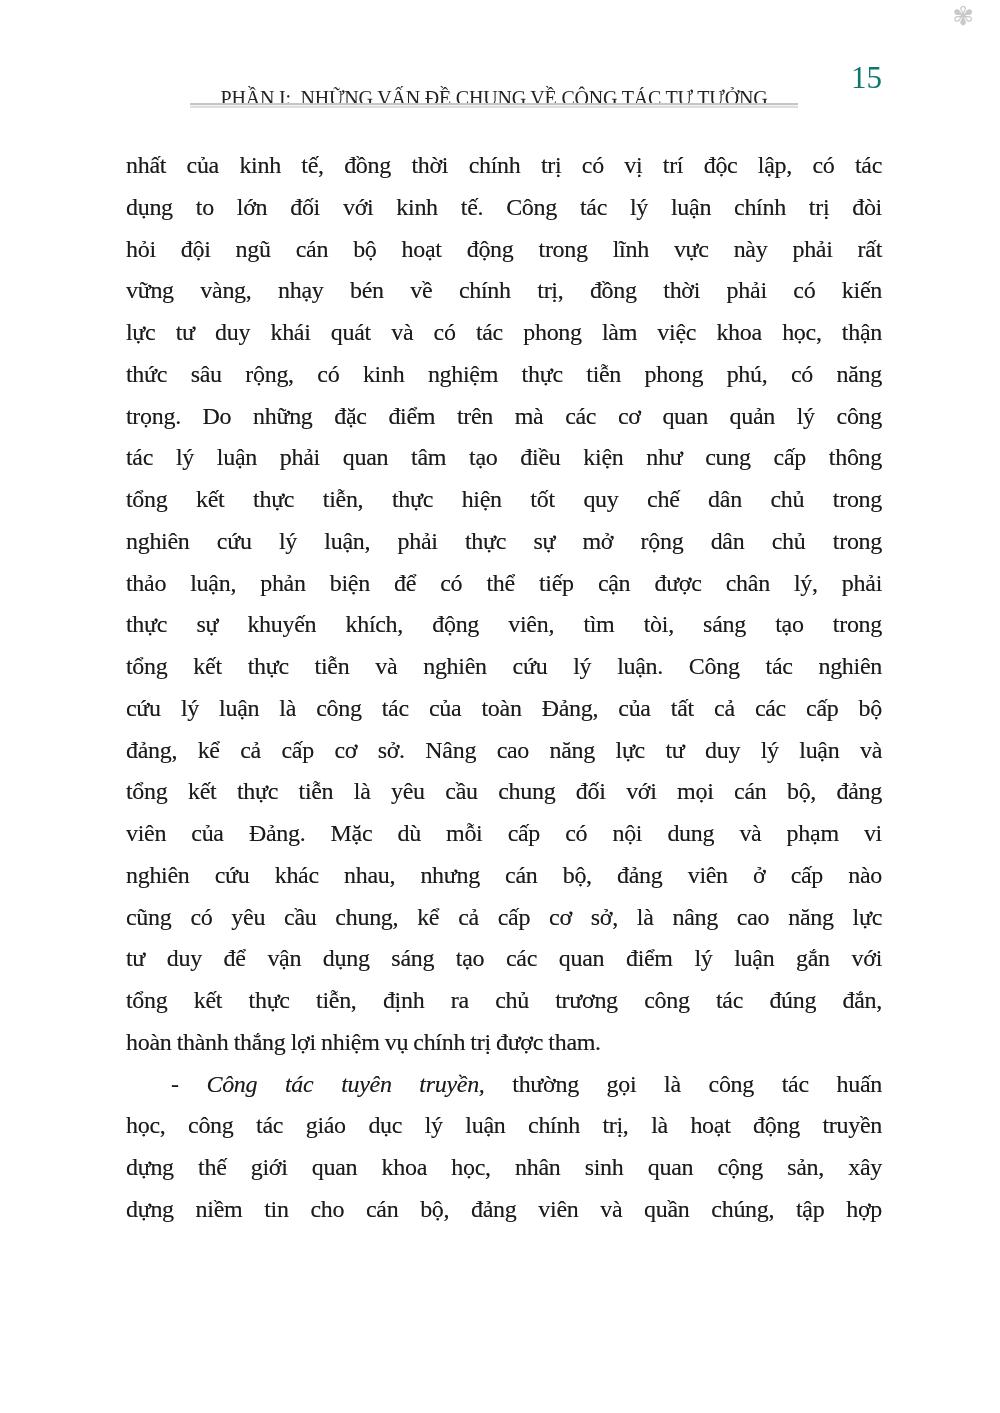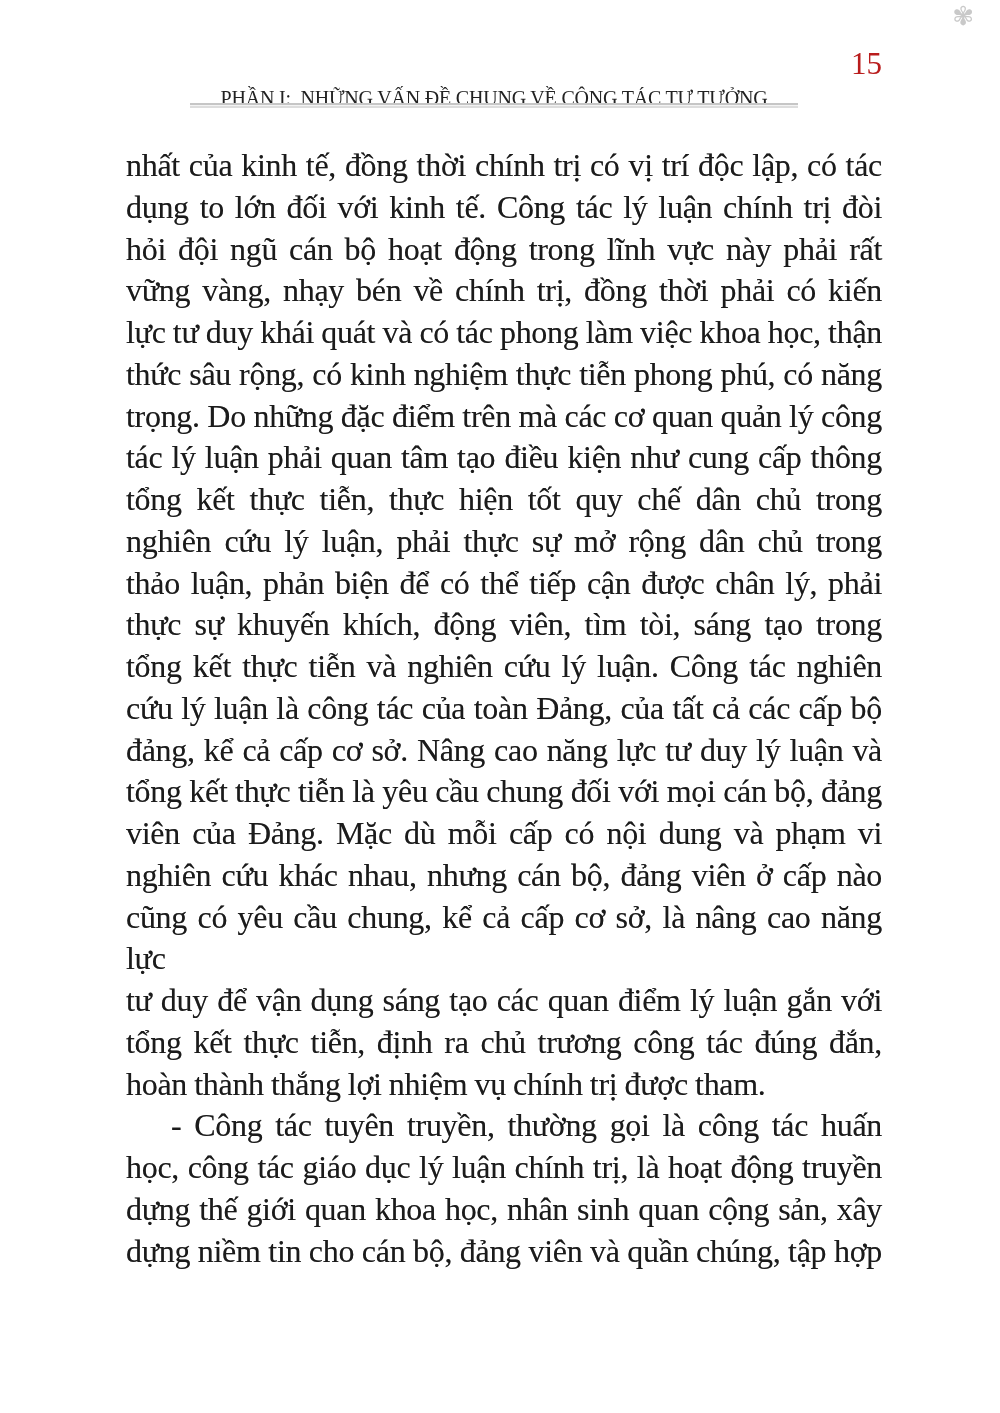--- a/index.html
+++ b/index.html
@@ -31,59 +31,60 @@
     left: 190px;
     width: 608px;
     text-align: center;
     font-size: 20px;
     letter-spacing: -0.2px;
     white-space: pre;
     color: #222222;
   }
   .page-number {
     position: absolute;
-    top: 46px;
+    top: 60px;
     right: 118px;
     font-size: 31px;
-    color: #b91c1c;
+    color: #0f766e;
   }
   .header-rule {
     position: absolute;
     top: 103px;
     left: 190px;
     width: 608px;
     height: 5px;
     background: linear-gradient(
       #c6c6c6 0 36%,
       #f3f3f3 36% 62%,
       #dddddd 62% 100%
     );
   }
   .body-text {
     position: absolute;
     top: 145px;
     left: 126px;
     width: 756px;
-    font-size: 32px;
+    font-size: 24px;
     line-height: 41.75px;
     letter-spacing: -0.3px;
     word-spacing: -0.5px;
     text-shadow: 0 0 0.5px rgba(0, 0, 0, 0.45);
   }
   .line {
     text-align: justify;
     text-align-last: justify;
   }
   .line.short {
     text-align-last: left;
   }
   .line.indent {
     padding-left: 45px;
   }
   .italic {
+    font-style: italic;
   }
 </style>
 </head>
 <body>
 
 <div class="page">
 
   <span class="flower-ornament">✾</span>
 
   <div class="running-title">PHẦN I:  NHỮNG VẤN ĐỀ CHUNG VỀ CÔNG TÁC TƯ TƯỞNG</div>

